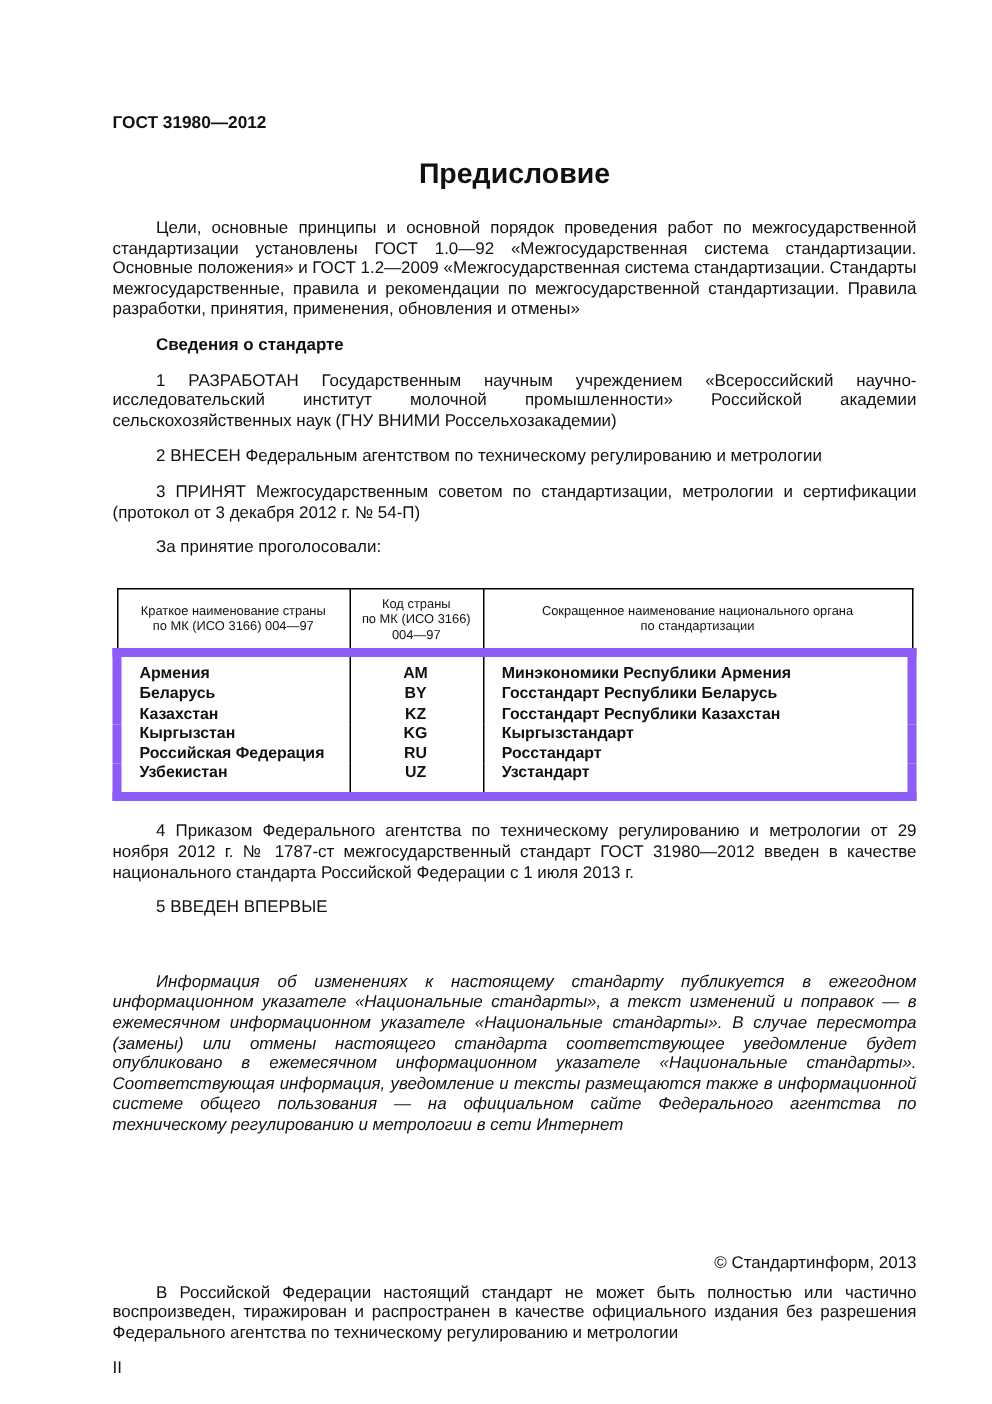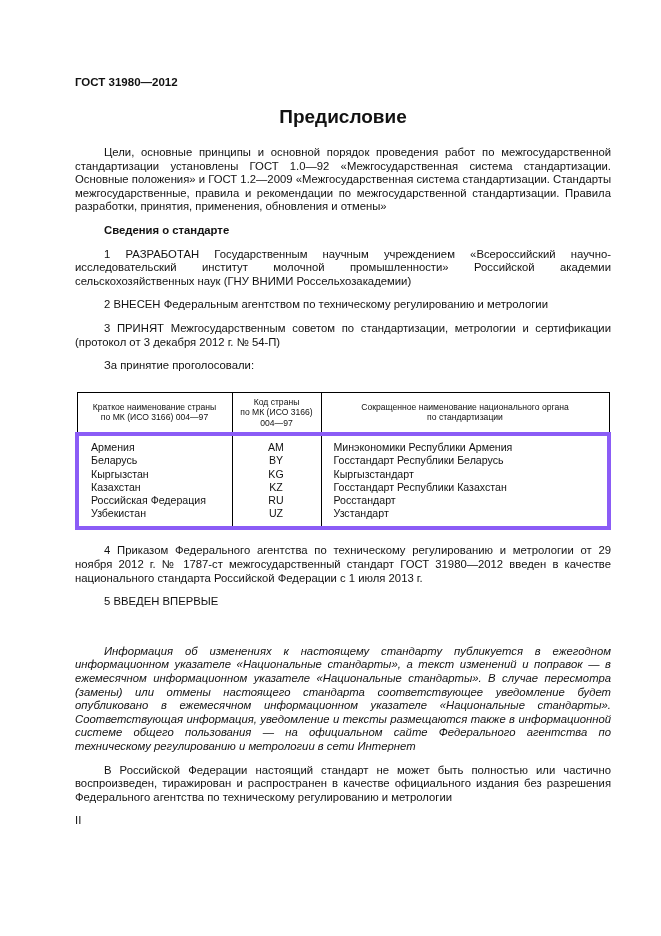--- a/index.html
+++ b/index.html
@@ -50,21 +50,21 @@
     vertical-align: middle;
   }
   .vote-table td {
     border-left: 1px solid #000;
     border-right: 1px solid #000;
     font-size: 10.6px;
     line-height: 13.2px;
     padding: 0 4px 0 12px;
     vertical-align: top;
   }
-  .vote-table tbody { border: 4px solid #8b5cf6; }
+  .vote-table tbody { border: 6px solid #8b5cf6; font-weight: bold; }
   .vote-table tr.first-row td { padding-top: 5px; }
   .vote-table tr.last-row td { padding-bottom: 6px; }
   .col-country { width: 148px; }
   .col-code { width: 82px; }
   .vote-table td.code-cell { text-align: center; padding-left: 3px; }
   .gap-before-info { margin-top: 36px; }
   .copyright {
     font-size: 11.3px;
     text-align: right;
     margin: 78px 0 8px 0;
@@ -117,46 +117,47 @@
         <td>Армения</td>
         <td class="code-cell">AM</td>
         <td>Минэкономики Республики Армения</td>
       </tr>
       <tr>
         <td>Беларусь</td>
         <td class="code-cell">BY</td>
         <td>Госстандарт Республики Беларусь</td>
       </tr>
       <tr>
+        <td>Казахстан</td>
+        <td class="code-cell">KZ</td>
+        <td>Госстандарт Республики Казахстан</td>
+      </tr>
+      <tr>
         <td>Кыргызстан</td>
         <td class="code-cell">KG</td>
         <td>Кыргызстандарт</td>
-      </tr>
-      <tr>
-        <td>Казахстан</td>
-        <td class="code-cell">KZ</td>
-        <td>Госстандарт Республики Казахстан</td>
       </tr>
       <tr>
         <td>Российская Федерация</td>
         <td class="code-cell">RU</td>
         <td>Росстандарт</td>
       </tr>
       <tr class="last-row">
         <td>Узбекистан</td>
         <td class="code-cell">UZ</td>
         <td>Узстандарт</td>
       </tr>
     </tbody>
   </table>
 
   <p class="para indent">4 Приказом Федерального агентства по техническому регулированию и метрологии от 29 ноября 2012 г. № 1787-ст межгосударственный стандарт ГОСТ 31980—2012 введен в качестве национального стандарта Российской Федерации с 1 июля 2013 г.</p>
 
   <p class="para indent">5 ВВЕДЕН ВПЕРВЫЕ</p>
 
   <p class="para indent italic gap-before-info">Информация об изменениях к настоящему стандарту публикуется в ежегодном информационном указателе «Национальные стандарты», а текст изменений и поправок — в ежемесячном информационном указателе «Национальные стандарты». В случае пересмотра (замены) или отмены настоящего стандарта соответствующее уведомление будет опубликовано в ежемесячном информационном указателе «Национальные стандарты». Соответствующая информация, уведомление и тексты размещаются также в информационной системе общего пользования — на официальном сайте Федерального агентства по техническому регулированию и метрологии в сети Интернет</p>
 
+  <div class="copyright">© Стандартинформ, 2013</div>
 
   <p class="para indent">В Российской Федерации настоящий стандарт не может быть полностью или частично воспроизведен, тиражирован и распространен в качестве официального издания без разрешения Федерального агентства по техническому регулированию и метрологии</p>
 
   <div class="page-number">II</div>
 
 </div>
 
 </body></html>

